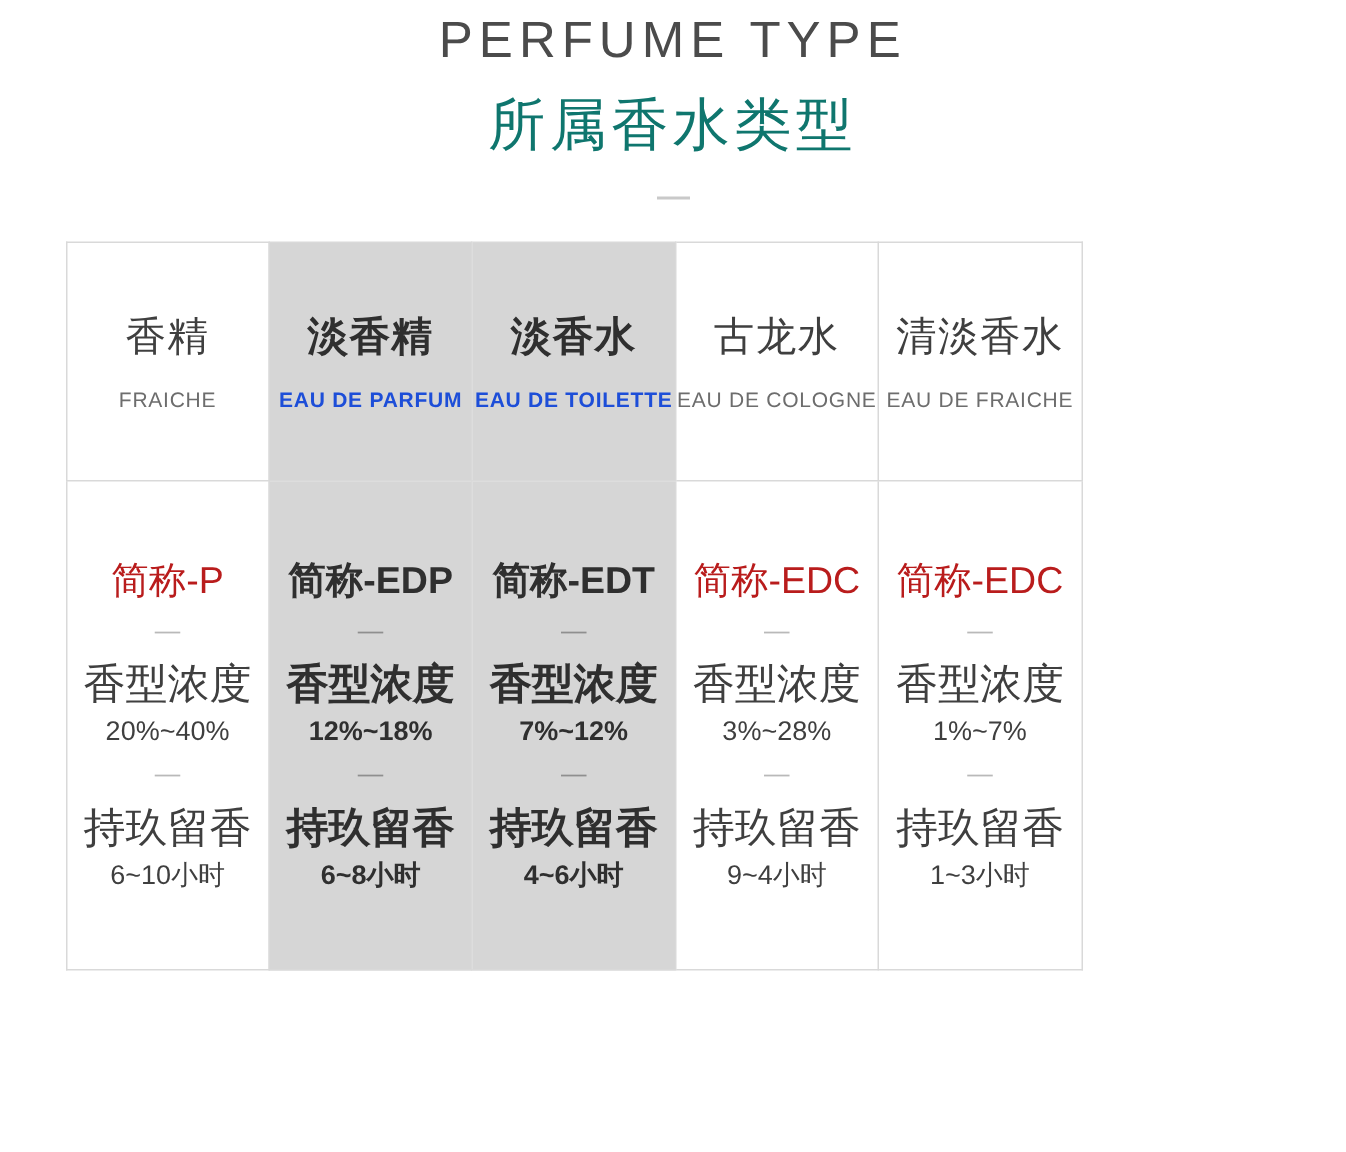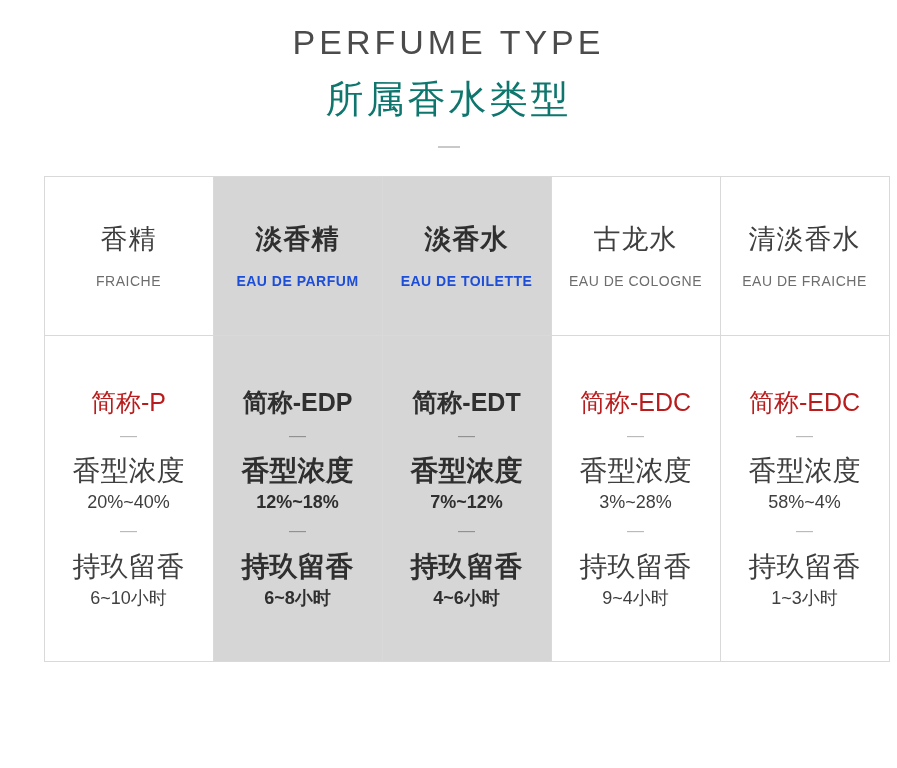--- a/index.html
+++ b/index.html
@@ -15,21 +15,21 @@
     overflow: hidden;
   }
   .page {
     width: 897px;
     height: 768px;
     position: relative;
     box-sizing: border-box;
   }
   .header {
     text-align: center;
-    padding-top: 22px;
+    padding-top: 7px;
   }
   .title-en {
     font-size: 34px;
     letter-spacing: 4px;
     color: #4b4b4b;
     font-weight: 400;
     line-height: 1.2;
   }
   .title-cn {
     font-size: 38px;
@@ -44,21 +44,21 @@
     width: 22px;
     height: 2px;
     background: #c9c9c9;
   }
   .table-wrap {
     margin: 28px auto 0 auto;
     width: 810px;
   }
   table.perfume {
     border-collapse: collapse;
-    width: 846px;
+    width: 678px;
     table-layout: fixed;
   }
   table.perfume td {
     border: 1px solid #d9d9d9;
     text-align: center;
     vertical-align: middle;
     padding: 0;
   }
   .head-cell {
     height: 158px;
@@ -189,21 +189,21 @@
           <div class="lbl">香型浓度</div>
           <div class="val">3%~28%</div>
           <div class="sep">—</div>
           <div class="lbl">持玖留香</div>
           <div class="val">9~4小时</div>
         </td>
         <td class="body-cell">
           <div class="abbr">简称-EDC</div>
           <div class="sep">—</div>
           <div class="lbl">香型浓度</div>
-          <div class="val">58%~4%</div>
+          <div class="val">1%~7%</div>
           <div class="sep">—</div>
           <div class="lbl">持玖留香</div>
           <div class="val">1~3小时</div>
         </td>
       </tr>
     </tbody>
       </table>
   </div>
 
 </div>

